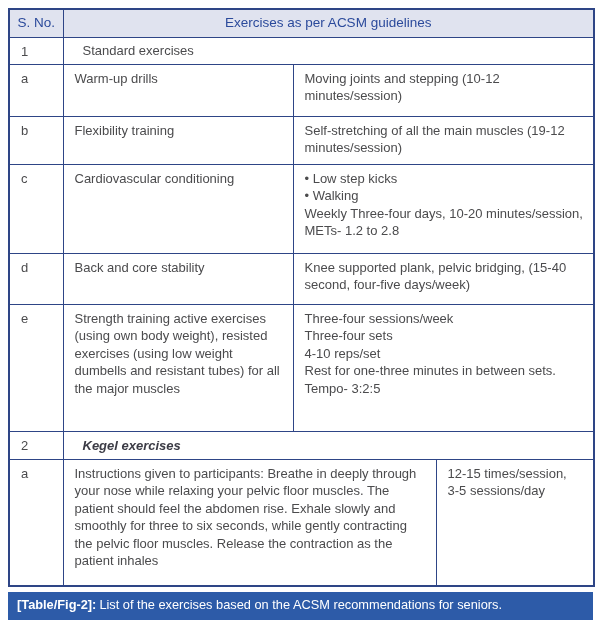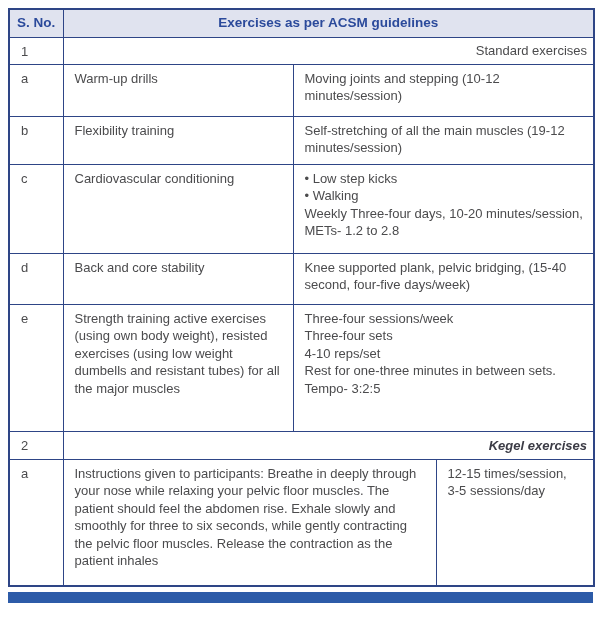--- a/index.html
+++ b/index.html
@@ -28,30 +28,30 @@
     font-size: 13px;
     line-height: 1.34;
     color: #4b4b4d;
     font-weight: normal;
     text-align: left;
     overflow: hidden;
   }
   tr.head th {
     background: #e0e3ef;
     color: #2b4a9b;
-    font-weight: bold;
+    font-weight: normal;
     text-align: center;
     vertical-align: middle;
     font-size: 13.5px;
     padding: 4px 0;
   }
   tr.section td.section-title {
-    text-align: right;
+    text-align: left;
     vertical-align: middle;
-    padding: 4px 6px;
+    padding: 4px 19px;
   }
   tr.section td.section-title.bold {
     font-weight: bold;
     color: #3c3c46;
     font-style: italic;
   }
   tr.section td.sno {
     vertical-align: middle;
   }
   td.details, td.dosage {
@@ -146,15 +146,18 @@
     <tr style="height:127px">
       <td class="sno">a</td>
       <td colspan="2" class="instructions">Instructions given to participants: Breathe in deeply through your nose while relaxing your pelvic floor muscles. The patient should feel the abdomen rise. Exhale slowly and smoothly for three to six seconds, while gently contracting the pelvic floor muscles. Release the contraction as the patient inhales</td>
       <td class="dosage">12-15 times/session,
 3-5 sessions/day</td>
     </tr>
   </tbody>
     </table>
 
   <div class="caption">
+    <div class="cap-line1">
+      <span class="cap-label">[Table/Fig-2]:</span><span>List of the exercises based on the ACSM recommendations for seniors.</span>
+    </div>
   </div>
 
 </div>
 
 </body></html>

